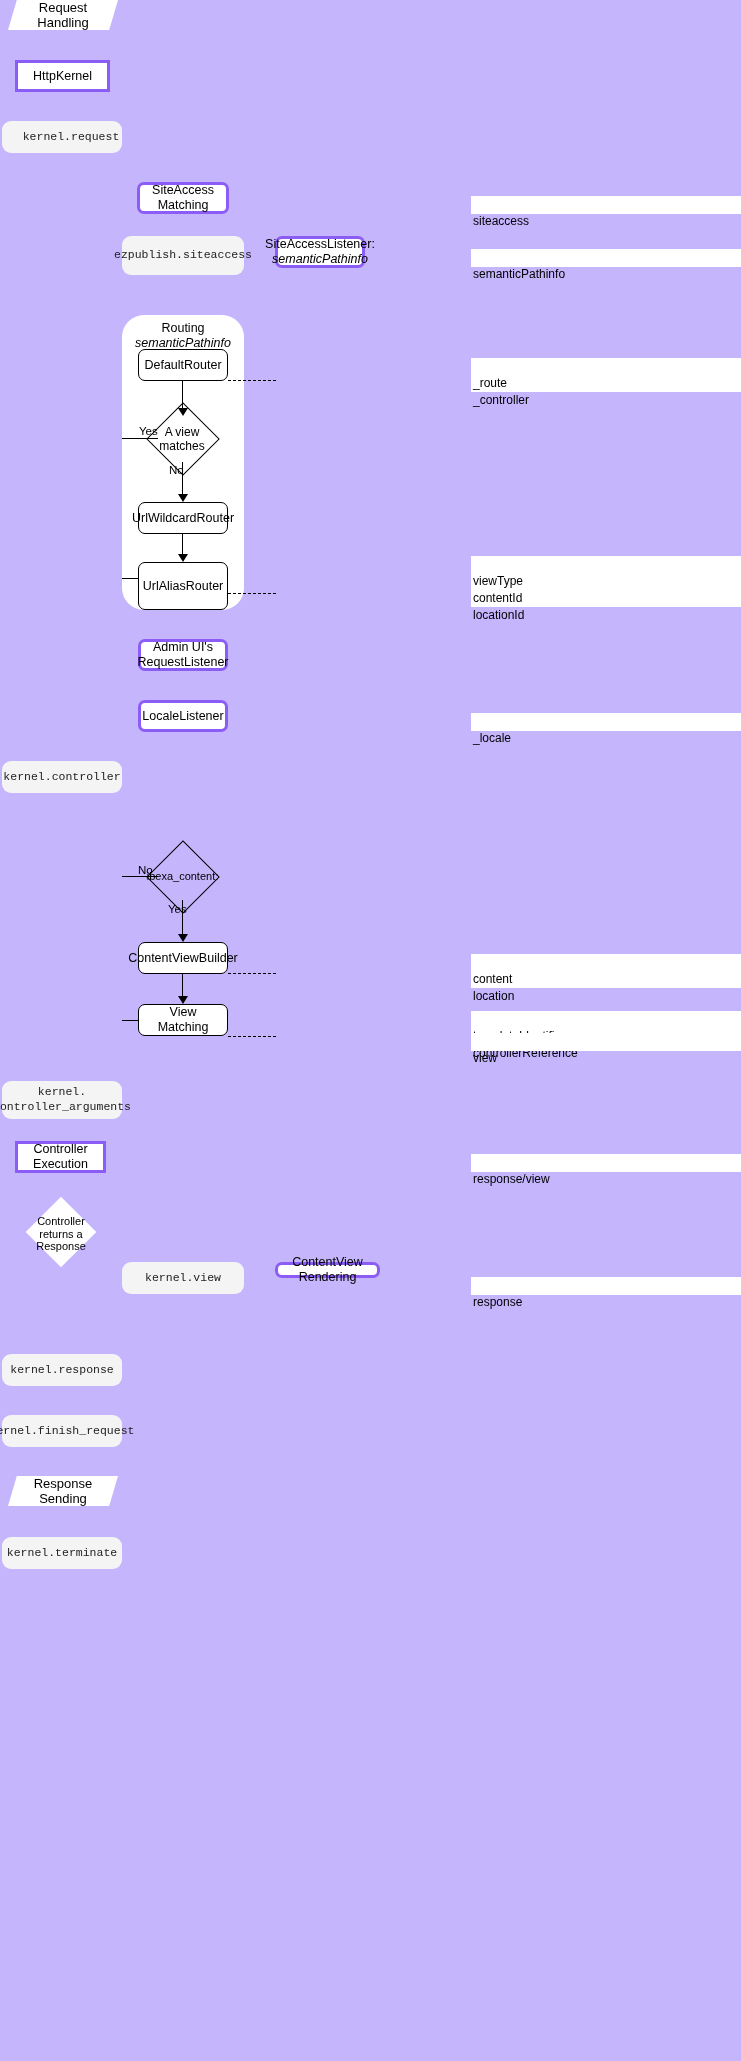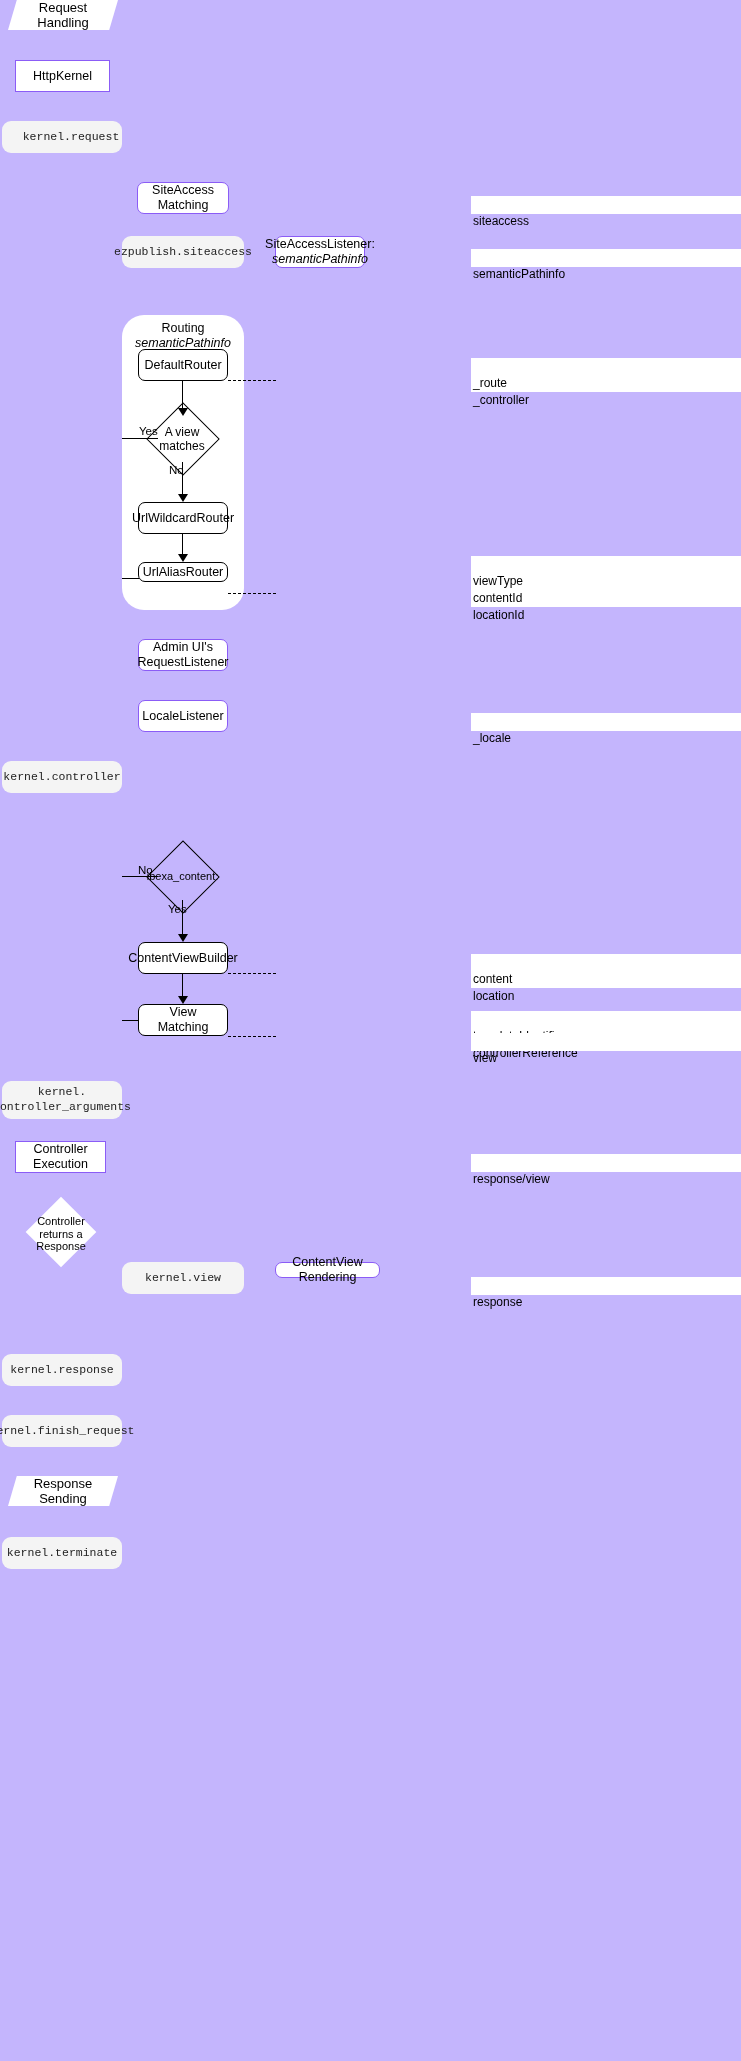--- a/index.html
+++ b/index.html
@@ -23,21 +23,21 @@
     display:flex;align-items:center;justify-content:center;
     font-size:13px;
     clip-path:polygon(8% 0,100% 0,92% 100%,0% 100%);
     padding:0 6px;
     text-align:center;
   }
 
   
   .node{
     background:#ffffff;
-    border:1px solid #8b5cf6;
+    border:3px solid #8b5cf6;
     display:flex;align-items:center;justify-content:center;
     text-align:center;
     font-size:12.5px;
     line-height:1.18;
     padding:2px 4px;
   }
   .node.round{border-radius:7px;}
   .node.outline{border:1.2px solid #000;background:#ffffff;border-radius:7px;}
 
   
@@ -127,21 +127,21 @@
   </div>
 
   <div class="abs event" style="left:2px;top:121px;width:120px;height:32px;padding-left:24px;">
     <span>kernel.request</span>
   </div>
 
   <div class="abs node round" style="left:137px;top:182px;width:92px;height:32px;">
     <span>SiteAccess Matching</span>
   </div>
 
-  <div class="abs event" style="left:122px;top:236px;width:122px;height:32px;">
+  <div class="abs event" style="left:122px;top:236px;width:122px;height:39px;">
     <span>ezpublish.siteaccess</span>
   </div>
 
   <div class="abs node round" style="left:275px;top:236px;width:90px;height:32px;flex-direction:column;">
     <span>SiteAccessListener:</span>
     <span style="font-style:italic;">semanticPathinfo</span>
   </div>
 
   <div class="annot" style="top:196px;height:18px;">
     <span>siteaccess</span>
@@ -184,21 +184,21 @@
   <div class="vline" style="left:182px;top:462px;height:36px;"></div>
   <div class="arrow" style="left:178px;top:494px;"></div>
 
   <div class="abs node outline" style="left:138px;top:502px;width:90px;height:32px;">
     <span>UrlWildcardRouter</span>
   </div>
 
   <div class="vline" style="left:182px;top:534px;height:24px;"></div>
   <div class="arrow" style="left:178px;top:554px;"></div>
 
-  <div class="abs node outline" style="left:138px;top:562px;width:90px;height:20px;">
+  <div class="abs node outline" style="left:138px;top:562px;width:90px;height:48px;">
     <span>UrlAliasRouter</span>
   </div>
   <div class="hline" style="left:122px;top:578px;width:17px;"></div>
   <div class="dash" style="left:228px;top:593px;width:48px;"></div>
 
   <div class="annot" style="top:358px;height:34px;">
     <span>_route
 _controller</span>
   </div>
 

